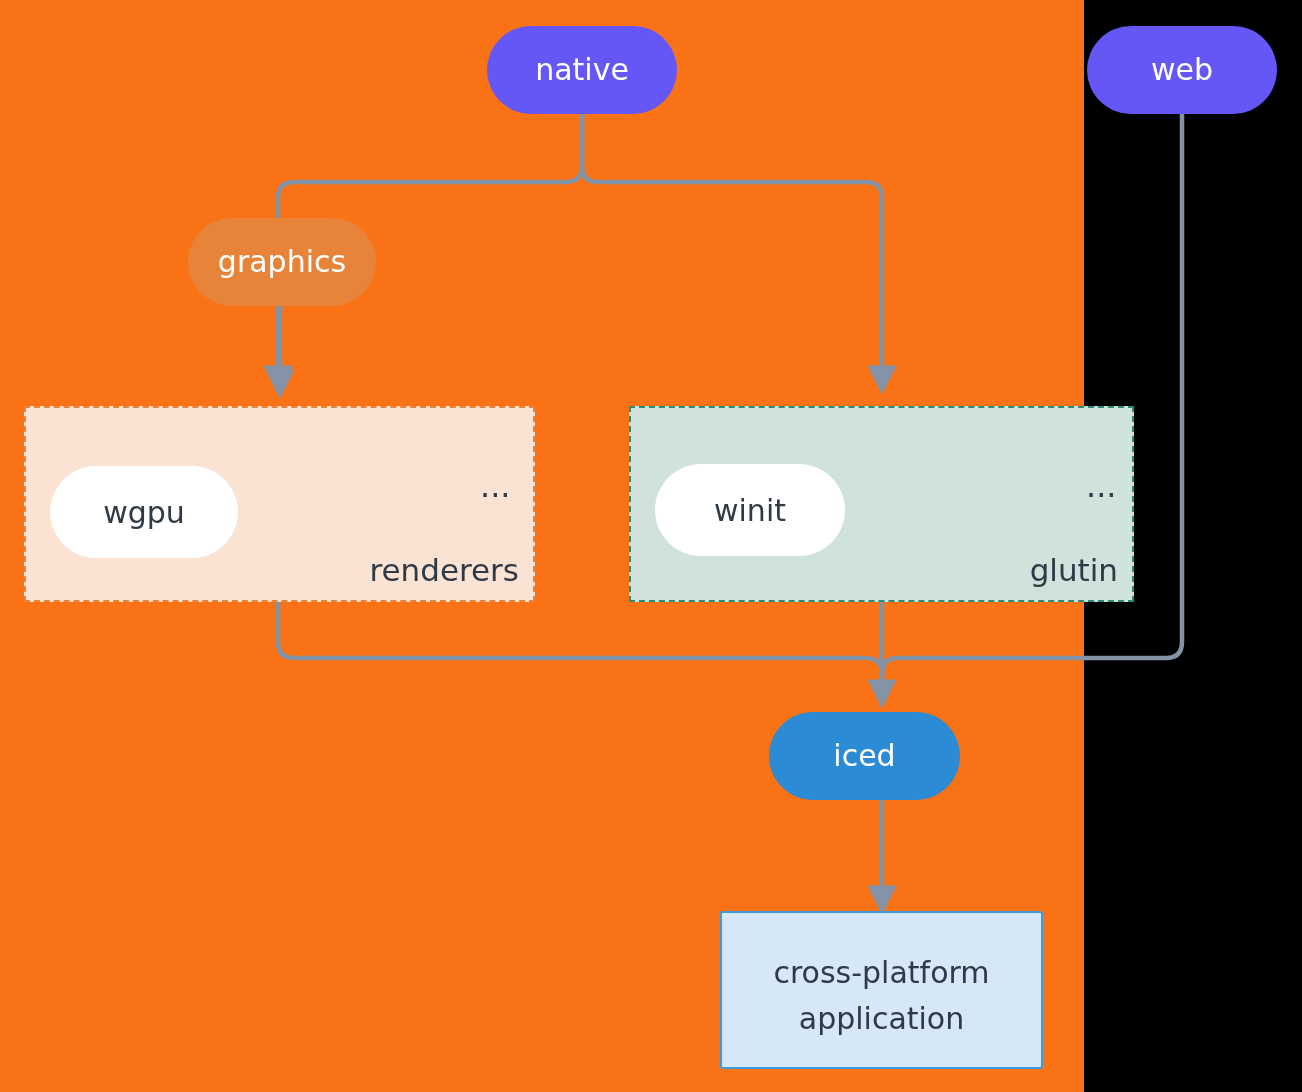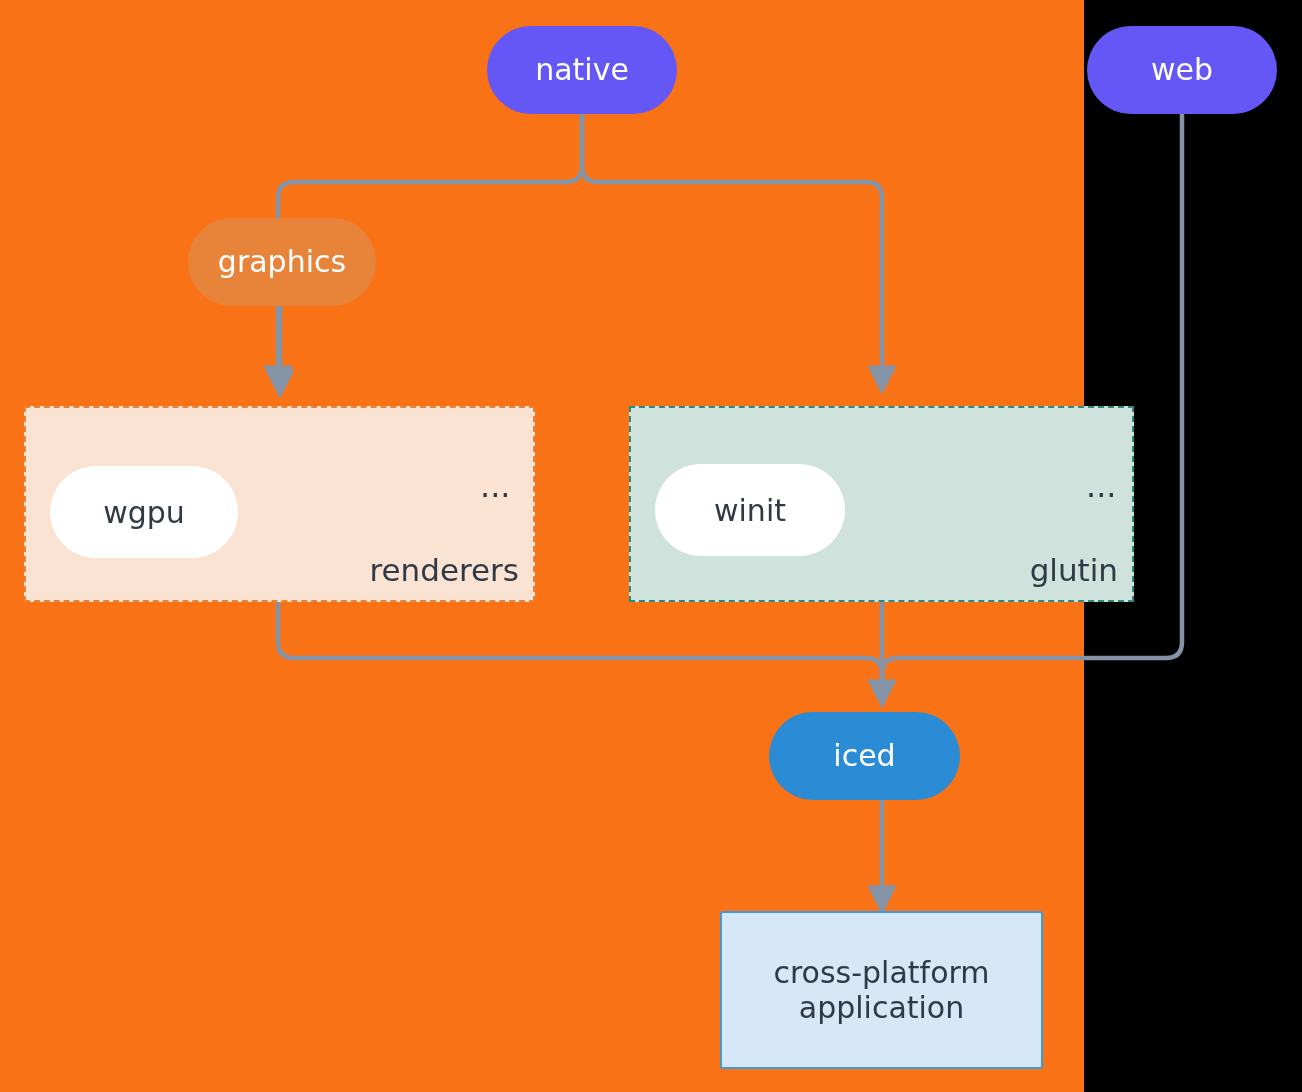--- a/index.html
+++ b/index.html
@@ -59,21 +59,21 @@
     font-size: 30px;
   }
   .node-app {
     background: #D6E8F7;
     color: #2E3A46;
     border: 2px solid #3B9BE0;
     border-radius: 3px;
     font-size: 30px;
     flex-direction: column;
   }
-  .node-app .line { display: block; }
+  .node-app .line { display: block; margin-top: 11px; }
 
   
   .group {
     position: absolute;
     box-sizing: border-box;
     z-index: 2;
   }
   .group-renderers {
     background: #FAE3D3;
     border: 2px dashed #E8833A;

